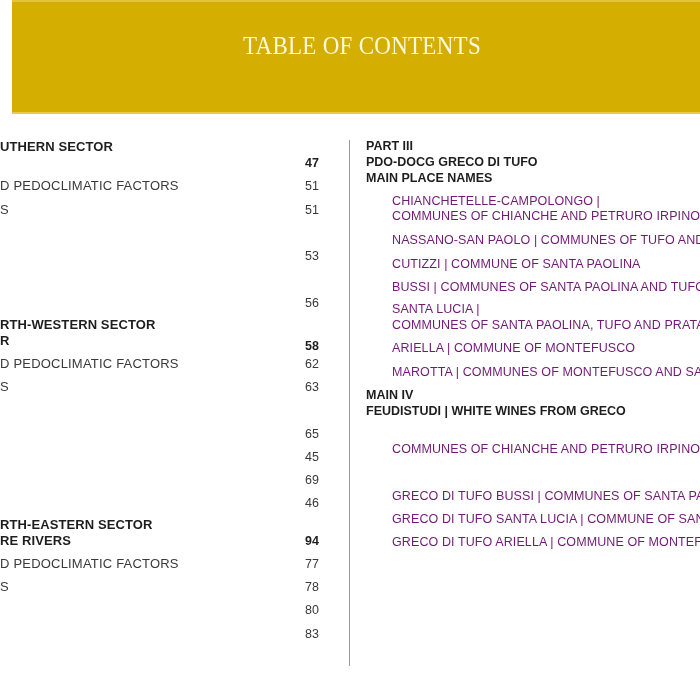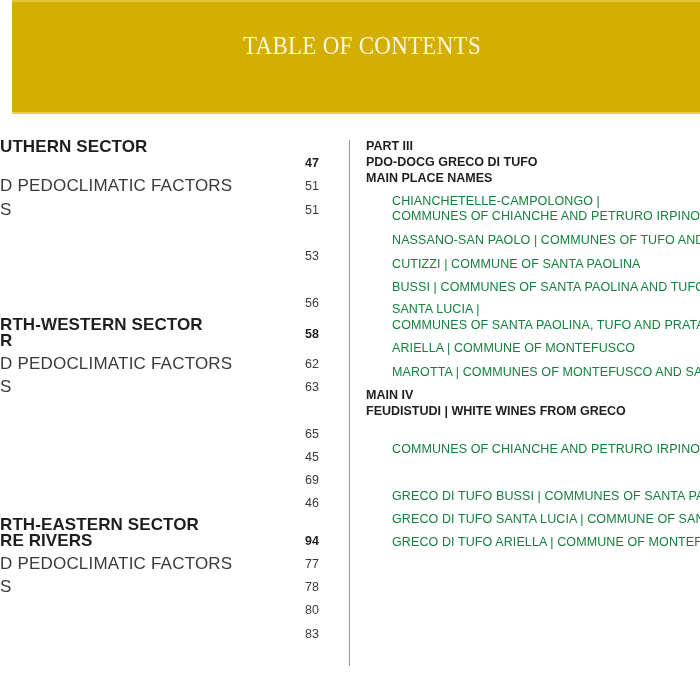--- a/index.html
+++ b/index.html
@@ -20,29 +20,29 @@
     position: absolute; left: 0; right: 0; top: 30px;
     text-align: center; color: #FFF8E0;
     font-family: "Liberation Serif", "DejaVu Serif", serif;
     font-size: 25px; letter-spacing: 0.3px; font-weight: normal;
     transform: scaleX(0.92);
   }
   .divider {
     position: absolute; left: 349px; top: 140px; width: 1px; height: 526px;
     background: #9a9a9a;
   }
-  .row { position: absolute; white-space: nowrap; font-size: 17px; line-height: 16px; }
+  .row { position: absolute; white-space: nowrap; font-size: 13px; line-height: 16px; }
   .row.bold { font-weight: bold; color: #1e1e1e; letter-spacing: 0.1px; }
   .row.reg { color: #3a3a3a; letter-spacing: 0.2px; }
   .pnum { position: absolute; width: 40px; text-align: center; left: 292px; font-size: 12.5px; line-height: 16px; color: #3a3a3a; }
   .pnum.bold { font-weight: bold; color: #1e1e1e; }
   .right-col { position: absolute; left: 366px; top: 138px; width: 334px; overflow: hidden; height: 420px; }
   .rblock { position: absolute; left: 0; white-space: nowrap; font-size: 12.5px; line-height: 16px; }
   .rblock.bold { font-weight: bold; color: #1e1e1e; }
-  .rblock.reg { color: #15803d; left: 26px; letter-spacing: 0.1px; }
+  .rblock.reg { color: #701a75; left: 26px; letter-spacing: 0.1px; }
 </style>
 </head>
 <body>
 
 <div class="header">
   <div class="header-title">TABLE OF CONTENTS</div>
 </div>
 
 <div>
   <div class="row bold" style="left:0;top:139px">UTHERN SECTOR</div>
@@ -52,21 +52,21 @@
   <div class="pnum" style="top:178px">51</div>
 
   <div class="row reg" style="left:0;top:202px">S</div>
   <div class="pnum" style="top:202px">51</div>
 
   <div class="pnum" style="top:248px">53</div>
   <div class="pnum" style="top:295px">56</div>
 
   <div class="row bold" style="left:0;top:317px">RTH-WESTERN SECTOR</div>
   <div class="row bold" style="left:0;top:333px">R</div>
-  <div class="pnum bold" style="top:326px">58</div>
+  <div class="pnum bold" style="top:338px">58</div>
 
   <div class="row reg" style="left:0;top:356px">D PEDOCLIMATIC FACTORS</div>
   <div class="pnum" style="top:356px">62</div>
 
   <div class="row reg" style="left:0;top:379px">S</div>
   <div class="pnum" style="top:379px">63</div>
 
   <div class="pnum" style="top:426px">65</div>
   <div class="pnum" style="top:449px">45</div>
   <div class="pnum" style="top:472px">69</div>

